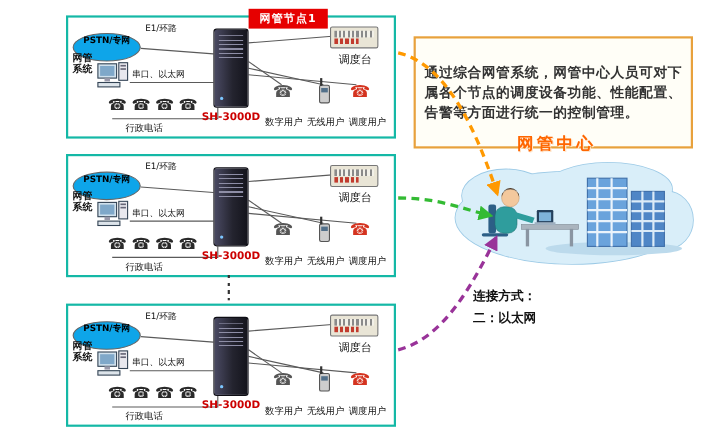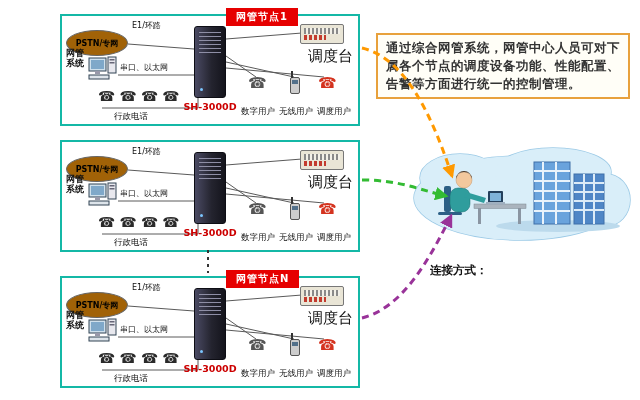--- a/index.html
+++ b/index.html
@@ -4,22 +4,22 @@
 <style>
   * { margin:0; padding:0; box-sizing:border-box; }
   body { font-family:"DejaVu Sans","Liberation Sans",sans-serif; background:#fff; }
   #stage { position:relative; width:640px; height:400px; background:#fff; overflow:hidden; }
 
   
   .node { position:absolute; left:60px; width:300px; height:112px; border:2px solid #14b8a6; background:#fff; z-index:3; }
   .node .wires { position:absolute; left:0; top:0; }
   .node-title { position:absolute; left:164px; top:-8px; background:#e60000; color:#fff;
                 font-size:10px; font-weight:bold; padding:2px 10px; letter-spacing:1px; z-index:4; }
-  .pstn { position:absolute; left:4px; top:14px; width:62px; height:26px; background:#a16207;
-          border:1px solid #666; border-radius:50%; display:flex; align-items:center; justify-content:center;
+  .pstn { position:absolute; left:4px; top:14px; width:62px; height:26px; background:#0ea5e9;
+          border:1px solid #666; border-radius:50%; display:flex; align-items:flex-start; justify-content:center;
           font-size:8px; font-weight:bold; }
   .lbl { position:absolute; font-size:8px; color:#111; white-space:nowrap; }
   .e1     { left:70px;  top:4px; }
   .nms    { left:2px;   top:32px; width:22px; font-size:9px; font-weight:bold; text-align:center; white-space:normal; line-height:1.15; }
   .pc     { position:absolute; left:26px; top:40px; }
   .serial { left:58px;  top:46px; }
   .server { position:absolute; left:132px; top:10px; width:32px; height:72px; border:1px solid #0d0d14;
             border-radius:3px; background:linear-gradient(90deg,#4a4a63 0%,#24242f 55%,#14141c 100%); }
   .server::before { content:""; position:absolute; left:4px; right:4px; top:5px; height:22px;
             background:repeating-linear-gradient(180deg,#8e8ea6 0 1px,transparent 1px 4px); }
@@ -27,37 +27,37 @@
             border-radius:50%; background:#7cc6ff; }
   .srvname { left:114px; top:85px; width:68px; text-align:center; color:#cc0000; font-weight:bold; font-size:9.5px; }
   .phones { position:absolute; left:36px; top:73px; display:flex; gap:4px; font-size:14px; color:#2a2a2a; line-height:1; }
   .phlabel { left:52px; top:95px; font-size:8.5px; }
   .console { position:absolute; left:238px; top:8px; width:44px; height:20px; background:#e9e5d6;
              border:1px solid #777; border-radius:2px; }
   .console::before { content:""; position:absolute; left:3px; top:3px; right:3px; height:6px;
              background:repeating-linear-gradient(90deg,#8a8a8a 0 2px,#f2f0e8 2px 4px); }
   .console::after { content:""; position:absolute; left:3px; bottom:3px; width:22px; height:5px;
              background:repeating-linear-gradient(90deg,#c23b2e 0 3px,#e9e5d6 3px 5px); }
-  .conlabel { left:246px; top:31px; font-size:15px; }
+  .conlabel { left:246px; top:31px; font-size:10px; }
   .u-phone { position:absolute; left:186px; top:60px; font-size:15px; color:#555; line-height:1; }
   .u-walkie { position:absolute; left:228px; top:61px; width:10px; height:17px; background:#cdcdcd;
               border:1px solid #555; border-radius:2px; }
   .u-walkie::before { content:""; position:absolute; left:0px; top:-7px; width:2px; height:7px; background:#333; }
   .u-walkie::after { content:""; position:absolute; left:1px; top:2px; width:6px; height:4px; background:#52708a; }
   .u-red { position:absolute; left:256px; top:60px; font-size:15px; color:#d4331f; line-height:1; }
   .ulbl { font-size:8.5px; top:90px; width:40px; text-align:center; }
   .ulbl1 { left:176px; } .ulbl2 { left:214px;font-family:Liberation Serif, serif; } .ulbl3 { left:252px; }
 
   
   .dots { position:absolute; left:207px; top:250px; width:2px; height:23px; z-index:3;
           background:repeating-linear-gradient(180deg,#333 0 3px,transparent 3px 7px); }
 
   
   .infobox { position:absolute; left:376px; top:33px; width:254px; border:2px solid #e8a13c;
-             background:#fffef7; padding:4px 8px; font-size:12.5px; font-weight:600; color:#333;
+             background:#fffef7; padding:22px 8px; font-size:12.5px; font-weight:600; color:#333;
              line-height:1.45; letter-spacing:0.5px; z-index:3; }
   .center-title { position:absolute; left:470px; top:121px; color:#ff6600; font-size:15px;
              font-weight:bold; letter-spacing:3px; z-index:6; text-shadow:1px 1px 0 #ffe6cc; }
   .cloud { position:absolute; left:408px; top:138px; z-index:2; }
   .legend { position:absolute; left:430px; top:261px; font-size:11.5px; color:#111; font-weight:bold;
             line-height:1.7; z-index:3;font-family:Liberation Mono, monospace; }
   .arrows { position:absolute; left:0; top:0; z-index:5; pointer-events:none; }
 </style>
 </head>
 <body>
@@ -166,21 +166,20 @@
       <g stroke="#5a5a5a" stroke-width="1" fill="none">
         <line x1="66" y1="28" x2="132" y2="33"></line>
           <line x1="56" y1="59" x2="132" y2="59"></line>
         <line x1="164" y1="23" x2="240" y2="17"></line>
           <line x1="164" y1="40" x2="194" y2="61"></line>
         <line x1="164" y1="46" x2="232" y2="61"></line>
           <line x1="164" y1="52" x2="262" y2="61"></line>
         <polyline points="136,82 136,92 40,92"></polyline>
       </g>
     </svg>
-    <div class="node-title">网管节点N</div>
     <div class="pstn">
         <span>PSTN/专网</span>
       </div>
     <div class="lbl e1">E1/环路</div>
     <div class="lbl nms">网管系统</div>
     <div class="pc">
       <svg width="30" height="26" viewBox="0 0 30 26">
           <rect x="1" y="2" width="17" height="13" fill="#cfe0ec" stroke="#334455"></rect>
           <rect x="3" y="4" width="13" height="9" fill="#7fa8c9"></rect>
           <rect x="20" y="1" width="8" height="16" fill="#e8e8ee" stroke="#334455"></rect>
@@ -206,20 +205,21 @@
     <span class="u-walkie"></span>
     <span class="u-red">☎</span>
     <div class="lbl ulbl ulbl1">数字用户</div>
     <div class="lbl ulbl ulbl2">无线用户</div>
     <div class="lbl ulbl ulbl3">调度用户</div>
   </div>
 
   <div class="dots"></div>
 
   <div class="infobox">通过综合网管系统，网管中心人员可对下属各个节点的调度设备功能、性能配置、告警等方面进行统一的控制管理。</div>
+  <div class="center-title">网管中心</div>
 
   <svg class="cloud" width="224" height="110" viewBox="0 0 224 110">
     <g stroke="#9ccae6" stroke-width="1.5" fill="#d9eef9">
       <ellipse cx="112" cy="60" rx="106" ry="42"></ellipse>
         <ellipse cx="52" cy="40" rx="40" ry="24"></ellipse>
       <ellipse cx="145" cy="34" rx="58" ry="24"></ellipse>
         <ellipse cx="198" cy="62" rx="24" ry="26"></ellipse>
     </g>
     <g fill="#d9eef9">
       <ellipse cx="112" cy="60" rx="106" ry="42"></ellipse>
@@ -245,20 +245,21 @@
       <rect x="70" y="70" width="3" height="16" fill="#8a95a2"></rect>
         <rect x="110" y="70" width="3" height="16" fill="#8a95a2"></rect>
       <rect x="80" y="53" width="15" height="12" rx="1" fill="#24405c"></rect>
       <rect x="82" y="55" width="11" height="8" fill="#7fb3d9"></rect>
       <rect x="78" y="64" width="19" height="2.5" fill="#9fb0c0"></rect>
     </g>
   </svg>
 
   <div class="legend">
     <div>连接方式：</div>
+    <div>二：以太网</div>
   </div>
 
   <svg class="arrows" width="640" height="400" viewBox="0 0 640 400">
     <defs>
       <marker id="ah1" viewBox="0 0 10 10" refX="8" refY="5" markerWidth="4.5" markerHeight="4.5" orient="auto">
         <path d="M0,0 L10,5 L0,10 z" fill="#ff9900"></path>
       </marker>
       <marker id="ah2" viewBox="0 0 10 10" refX="8" refY="5" markerWidth="4.5" markerHeight="4.5" orient="auto">
         <path d="M0,0 L10,5 L0,10 z" fill="#33bb33"></path>
       </marker>

